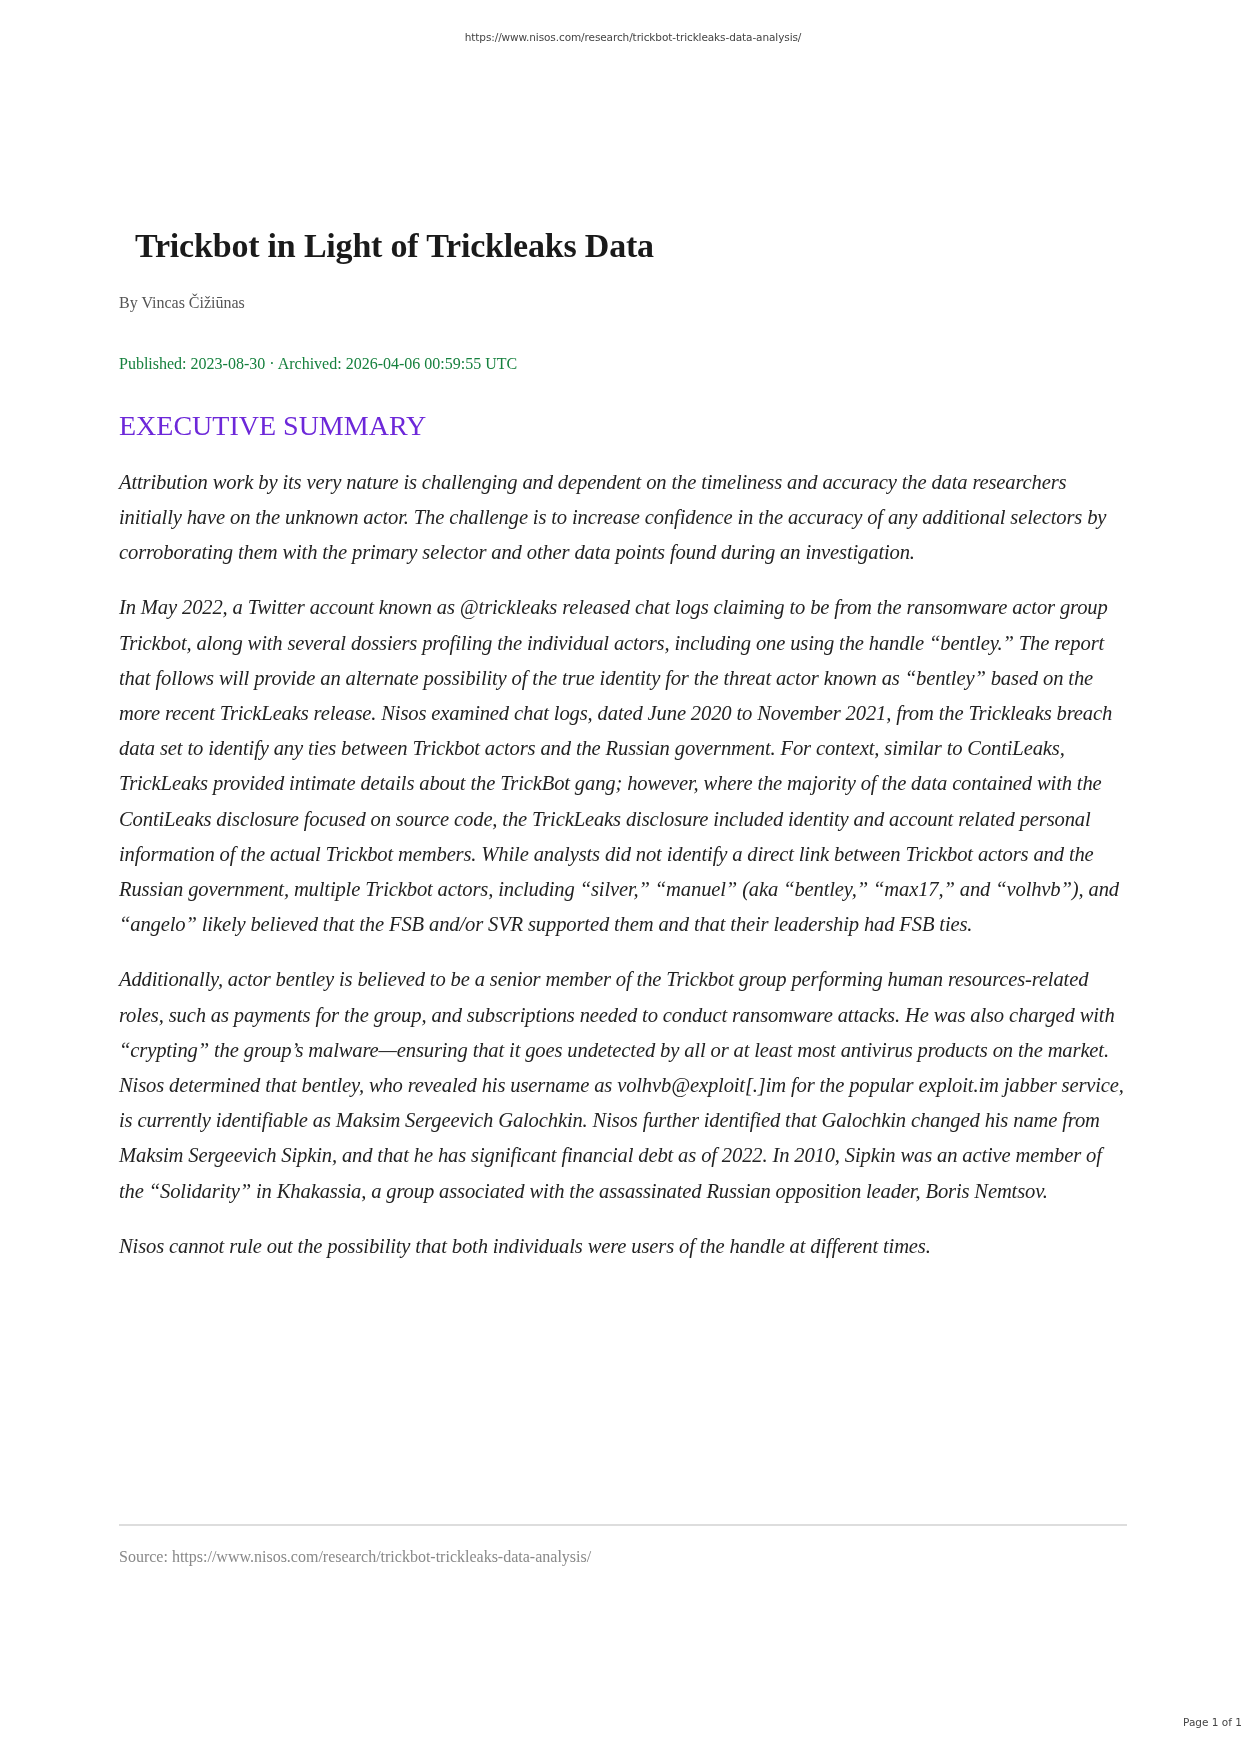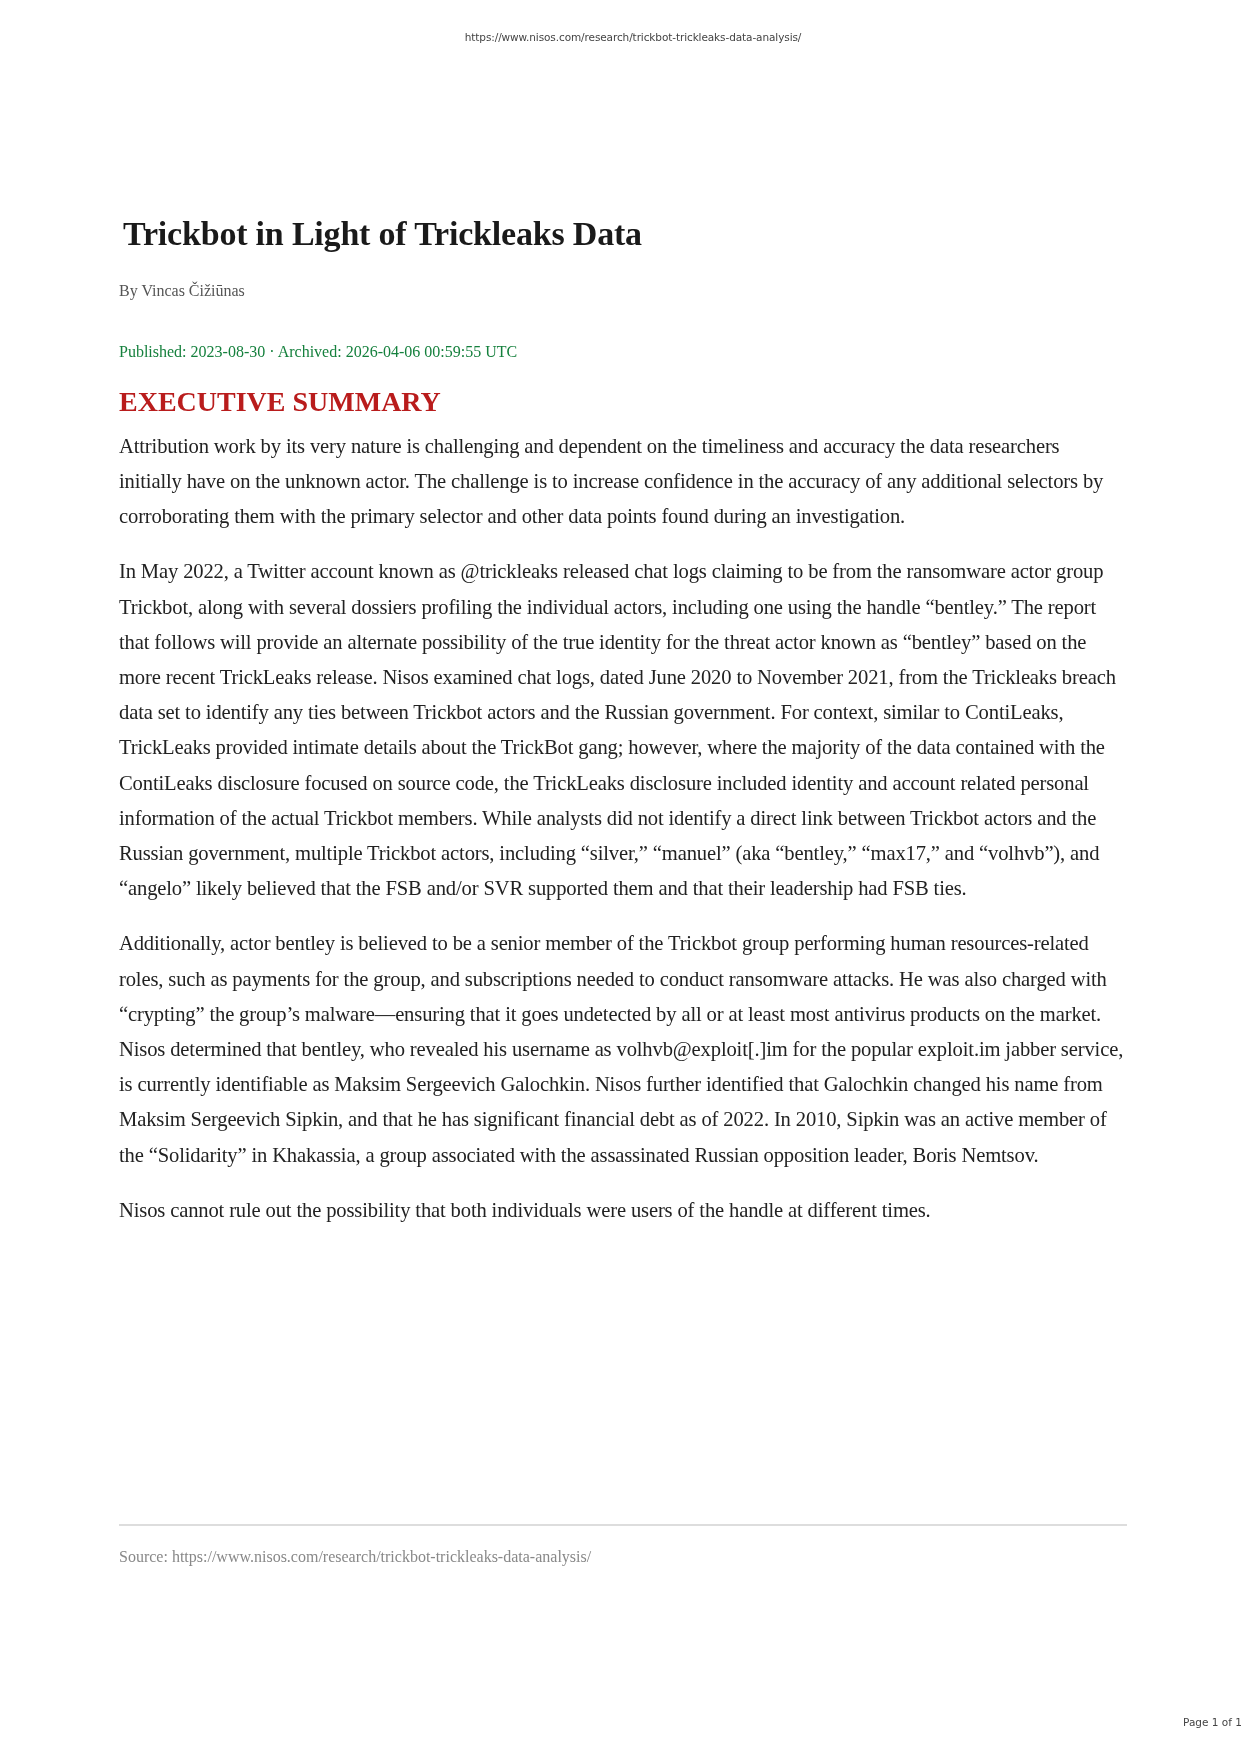--- a/index.html
+++ b/index.html
@@ -30,45 +30,46 @@
       position: absolute;
       left: 119px;
       top: 210px;
       width: 1008px;
       font-family: "Liberation Serif", serif;
     }
     .title {
       font-size: 34px;
       font-weight: bold;
       color: #1a1a1a;
-      margin: 4px;
+      margin: 16px;
       line-height: 1.2;
       letter-spacing: -0.2px;
     }
     .byline {
       margin-top: 26px;
       font-size: 16px;
       color: #555555;
       line-height: 1.2;
     }
     .meta {
       margin-top: 42px;
       font-size: 16px;
       color: #15803d;
       line-height: 1.2;
     }
     .section-heading {
-      margin: 24px 0 0 0;
+      margin: 36px 0 0 0;
       font-size: 28px;
-      font-weight: bold;
-      color: #b91c1c;
+      font-weight: normal;
+      color: #6d28d9;
       line-height: 1.2;
     }
     .paragraphs {
-      margin-top: 10px;
+      margin-top: 22px;
+      font-style: italic;
     }
     .para {
       margin: 0 0 20px 0;
       font-size: 20.6px;
       line-height: 35.2px;
       color: #222222;
       letter-spacing: -0.15px;
     }
     .divider {
       position: absolute;

